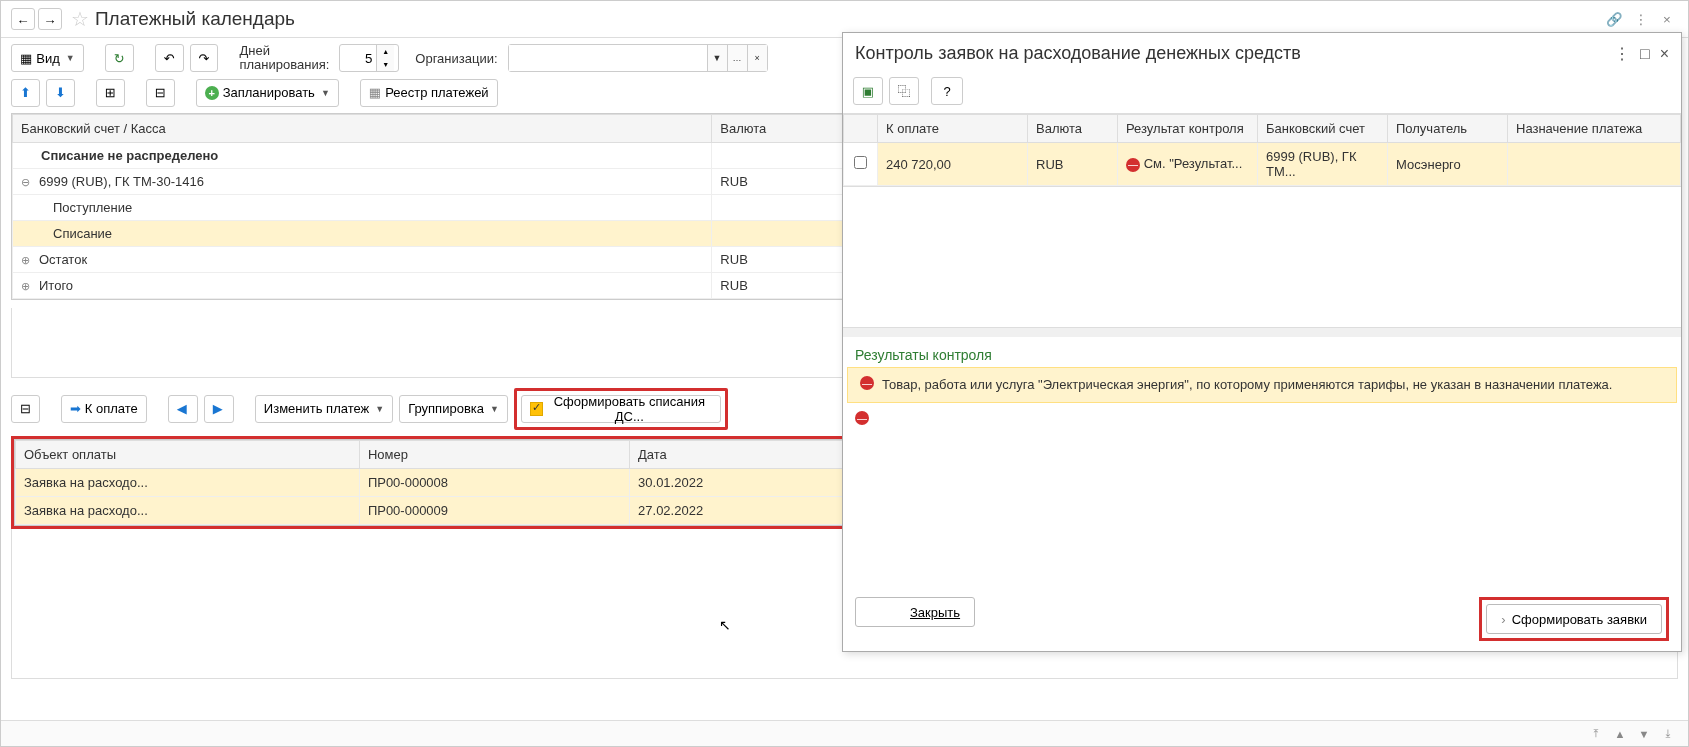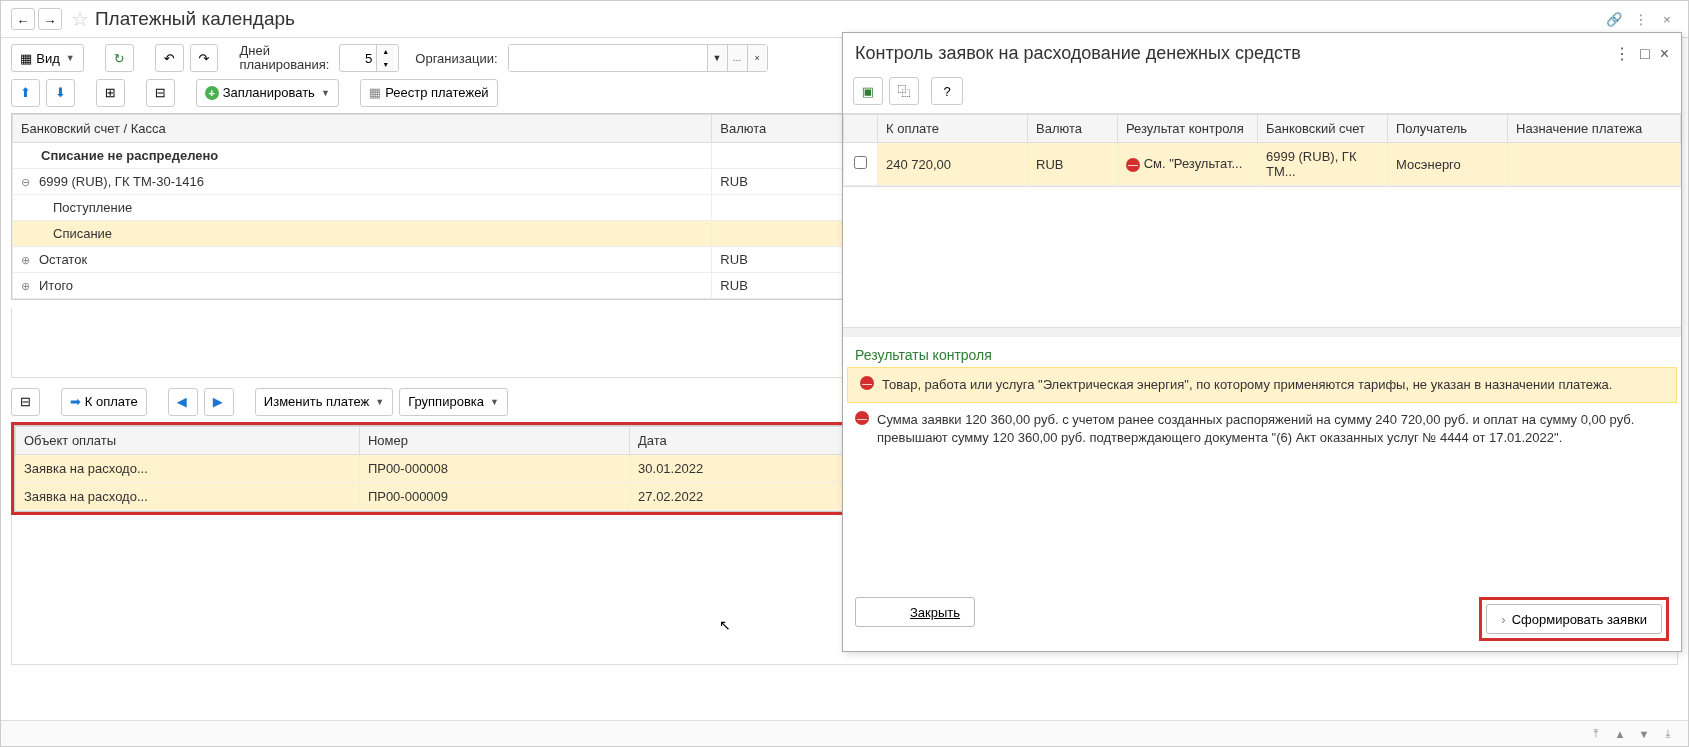--- a/index.html
+++ b/index.html
@@ -266,20 +266,26 @@
         </button>
       <div class="sep"></div>
       <button class="tb-btn">
         <span>Изменить платеж</span>
         <span class="dropdown-caret">▼</span>
       </button>
       <button class="tb-btn">
         <span>Группировка</span>
         <span class="dropdown-caret">▼</span>
       </button>
+      <div class="highlight-box">
+        <button class="tb-btn" style="width:200px;">
+          <span class="checkbox-icon"></span>
+          <span>Сформировать списания ДС...</span>
+        </button>
+      </div>
     </div>
 
     <div class="grid-wrap2">
       <div class="grid-wrap2-inner">
         <table class="grid-table2">
           <thead>
             <tr>
               <th style="width:140px;">Объект оплаты</th>
               <th style="width:110px;">Номер</th>
               <th style="width:120px;">Дата</th>
@@ -369,21 +375,20 @@
     <div class="dialog-scroll"></div>
 
     <div class="results-title">Результаты контроля</div>
 
     <div class="warning-row warning-row-highlighted">
       <span class="stop-icon">—</span>
       <span class="warning-text">Товар, работа или услуга "Электрическая энергия", по которому применяются тарифы, не указан в назначении платежа.</span>
     </div>
     <div class="warning-row">
       <span class="stop-icon">—</span>
-      <span class="warning-text">Сумма заявки 120 360,00 руб. с учетом ранее созданных распоряжений на сумму 240 720,00 руб. и оплат на сумму 0,00 руб. превышают сумму 120 360,00 руб. подтверждающего документа "(6) Акт оказанных услуг № 4444 от 17.01.2022".</span>
     </div>
 
     <div class="dialog-footer">
       <button class="dlg-footer-btn">
         <span style="text-decoration:underline;margin-left:40px;">Закрыть</span>
       </button>
       <div class="footer-highlight">
         <button class="dlg-footer-btn">
           <span style="color:#888;">›</span>
           <span>Сформировать заявки</span>

